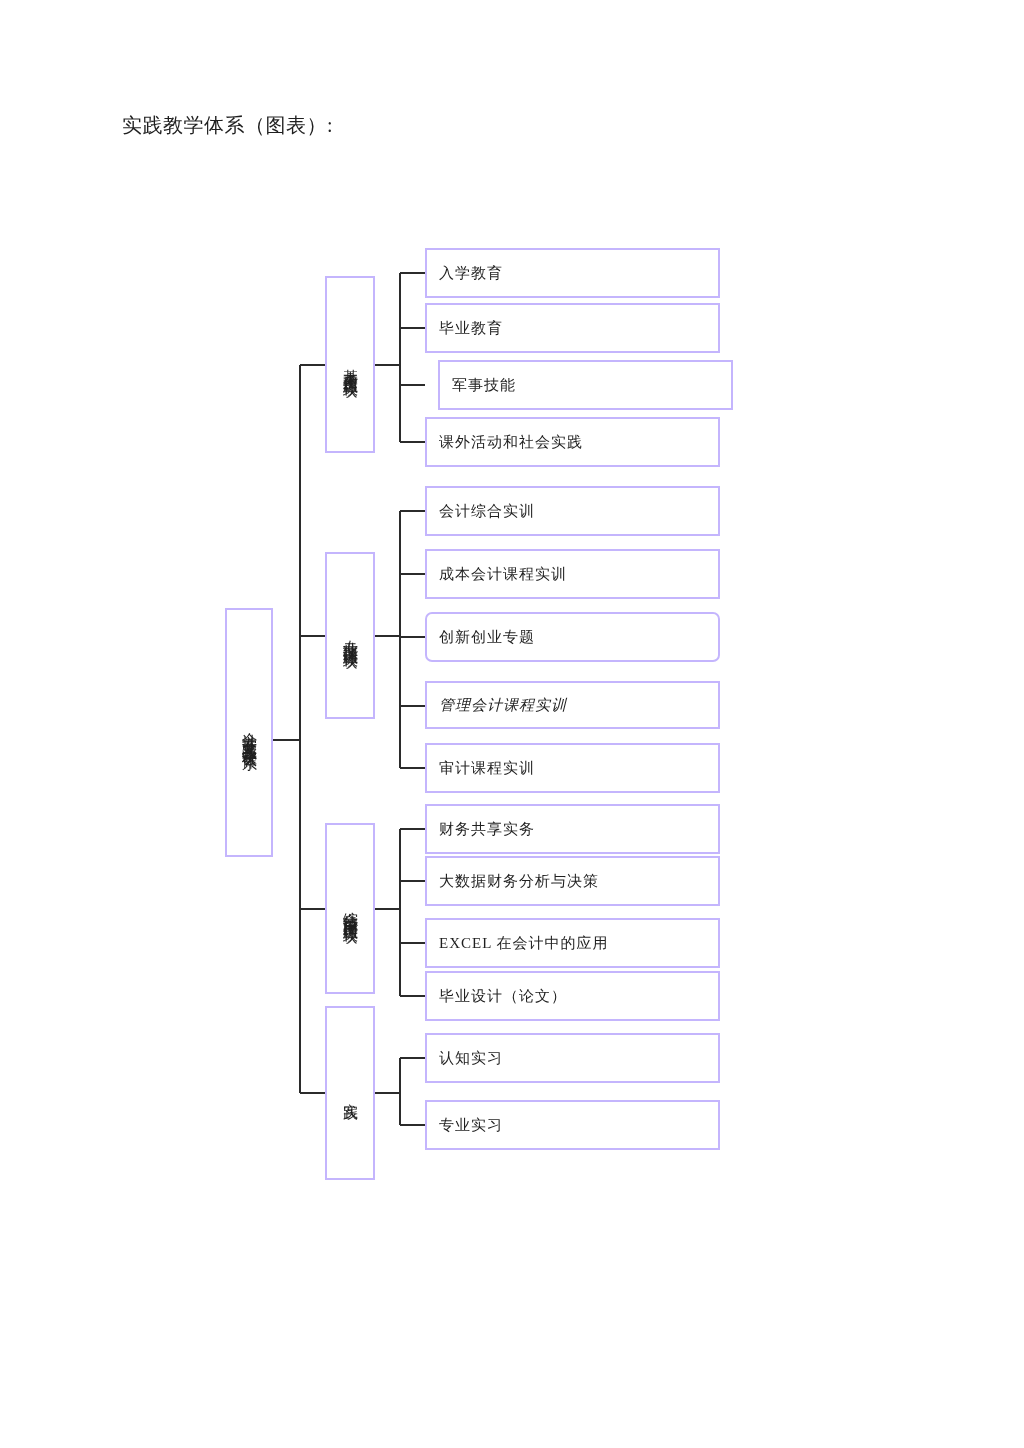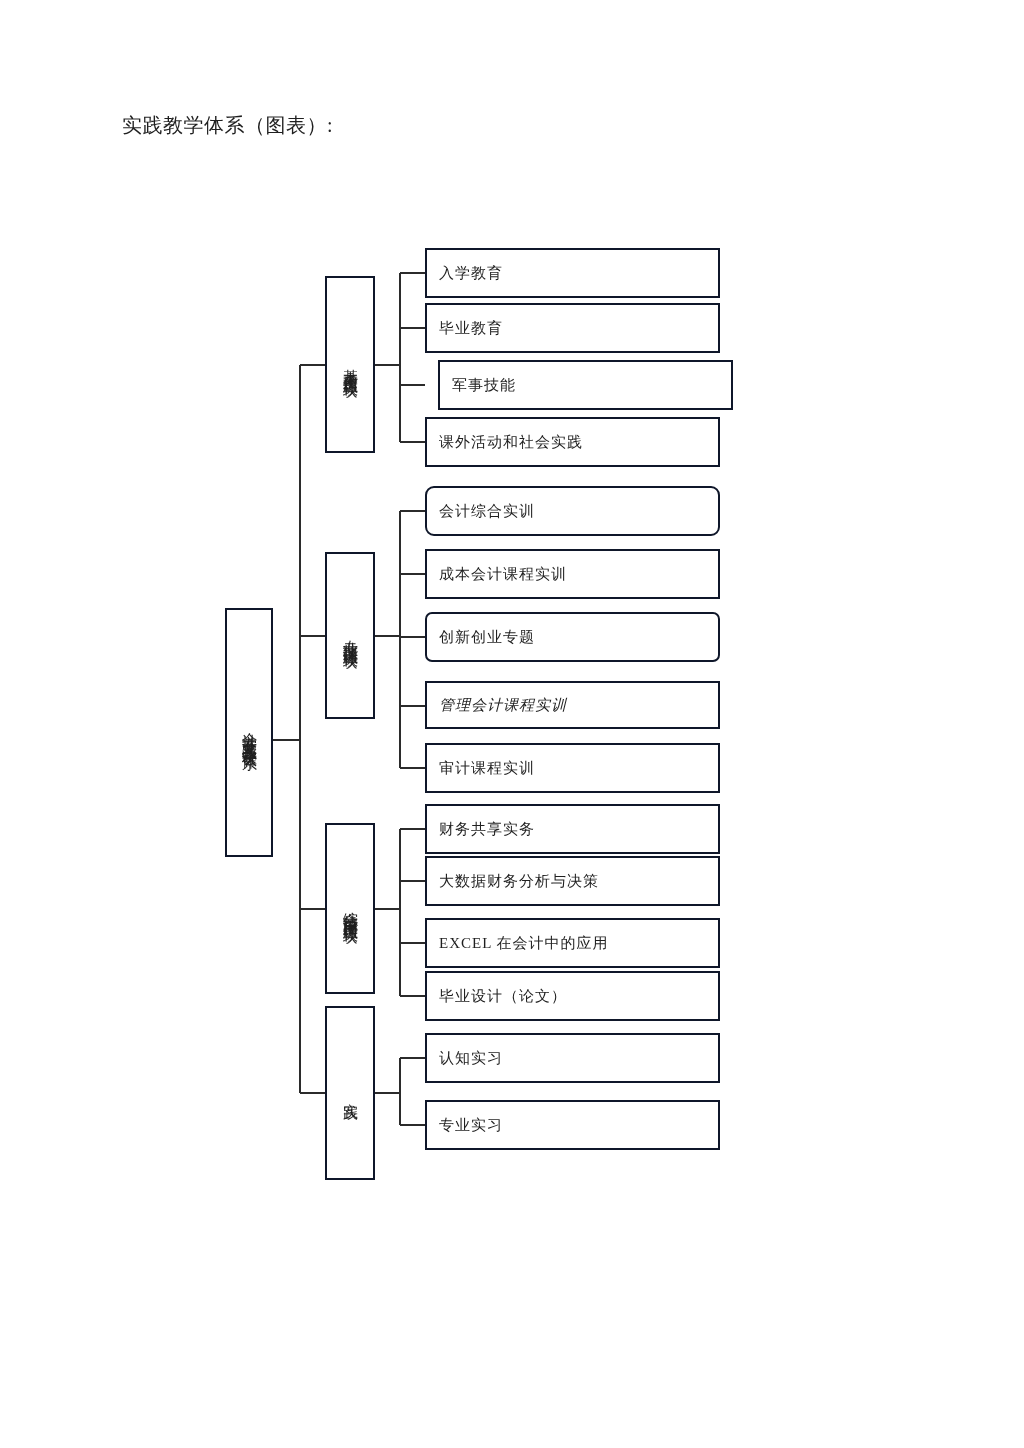--- a/index.html
+++ b/index.html
@@ -9,21 +9,21 @@
     color:#1f1f1f;
   }
   .page{position:relative;width:1024px;height:1448px;background:#ffffff;overflow:hidden;}
   .title{
     position:absolute;left:122px;top:112px;
     font-size:20px;letter-spacing:0.5px;white-space:nowrap;
   }
   #connectors{position:absolute;left:0;top:0;pointer-events:none;}
   .node{
     position:absolute;box-sizing:border-box;
-    border:2px solid #0f172a;background:#ffffff;
+    border:2px solid #c4b5fd;background:#ffffff;
     display:flex;
   }
   .leaf{
     align-items:center;justify-content:flex-start;
     padding-left:12px;font-size:15px;letter-spacing:1px;white-space:nowrap;
   }
   .vert{
     writing-mode:vertical-rl;text-orientation:upright;
     align-items:center;justify-content:center;
     font-size:15px;letter-spacing:2px;line-height:1;
@@ -38,21 +38,21 @@
     <path id="connector-path" fill="none" stroke="#2b2b2b" stroke-width="2" shape-rendering="crispEdges" d="M273 740 H300 M300 364.5 V1093 M300 364.5 H325 M375 364.5 H400 M400 273 V442 M400 273 H425 M400 328 H425 M400 385 H425 M400 442 H425 M300 635.5 H325 M375 635.5 H400 M400 511 V768 M400 511 H425 M400 574 H425 M400 637 H425 M400 706 H425 M400 768 H425 M300 908.5 H325 M375 908.5 H400 M400 829 V996 M400 829 H425 M400 881 H425 M400 943 H425 M400 996 H425 M300 1093 H325 M375 1093 H400 M400 1058 V1125 M400 1058 H425 M400 1125 H425"></path>
   </svg>
   <div id="diagram">
       <div class="node vert" style="left: 225px; top: 608px; width: 48px; height: 249px;">会计学专业实践教学课程体系</div>
       <div class="node vert" style="left: 325px; top: 276px; width: 50px; height: 177px;">基本素质训练模块</div>
       <div class="node leaf" style="left: 425px; top: 248px; width: 295px; height: 50px;">入学教育</div>
       <div class="node leaf" style="left: 425px; top: 303px; width: 295px; height: 50px;">毕业教育</div>
       <div class="node leaf" style="left: 425px; top: 360px; width: 295px; height: 50px; margin-left: 13px;">军事技能</div>
       <div class="node leaf" style="left: 425px; top: 417px; width: 295px; height: 50px;">课外活动和社会实践</div>
       <div class="node vert" style="left: 325px; top: 552px; width: 50px; height: 167px;">专业技能训练模块</div>
-      <div class="node leaf" style="left: 425px; top: 486px; width: 295px; height: 50px; border-radius: 9px;">会计综合实训</div>
+      <div class="node leaf" style="left: 425px; top: 486px; width: 295px; height: 50px;">会计综合实训</div>
       <div class="node leaf" style="left: 425px; top: 549px; width: 295px; height: 50px;">成本会计课程实训</div>
       <div class="node leaf" style="left: 425px; top: 612px; width: 295px; height: 50px; border-radius: 7px;">创新创业专题</div>
       <div class="node leaf" style="left: 425px; top: 681px; width: 295px; height: 48px; font-style: italic;">管理会计课程实训</div>
       <div class="node leaf" style="left: 425px; top: 743px; width: 295px; height: 50px;">审计课程实训</div>
       <div class="node vert" style="left: 325px; top: 823px; width: 50px; height: 171px;">综合技能应用训练模块</div>
       <div class="node leaf" style="left: 425px; top: 804px; width: 295px; height: 50px;">财务共享实务</div>
       <div class="node leaf" style="left: 425px; top: 856px; width: 295px; height: 50px;">大数据财务分析与决策</div>
       <div class="node leaf" style="left: 425px; top: 918px; width: 295px; height: 50px; padding-left: 12px;">EXCEL 在会计中的应用</div>
       <div class="node leaf" style="left: 425px; top: 971px; width: 295px; height: 50px;">毕业设计（论文）</div>
       <div class="node vert" style="left: 325px; top: 1006px; width: 50px; height: 174px;">实践</div>

